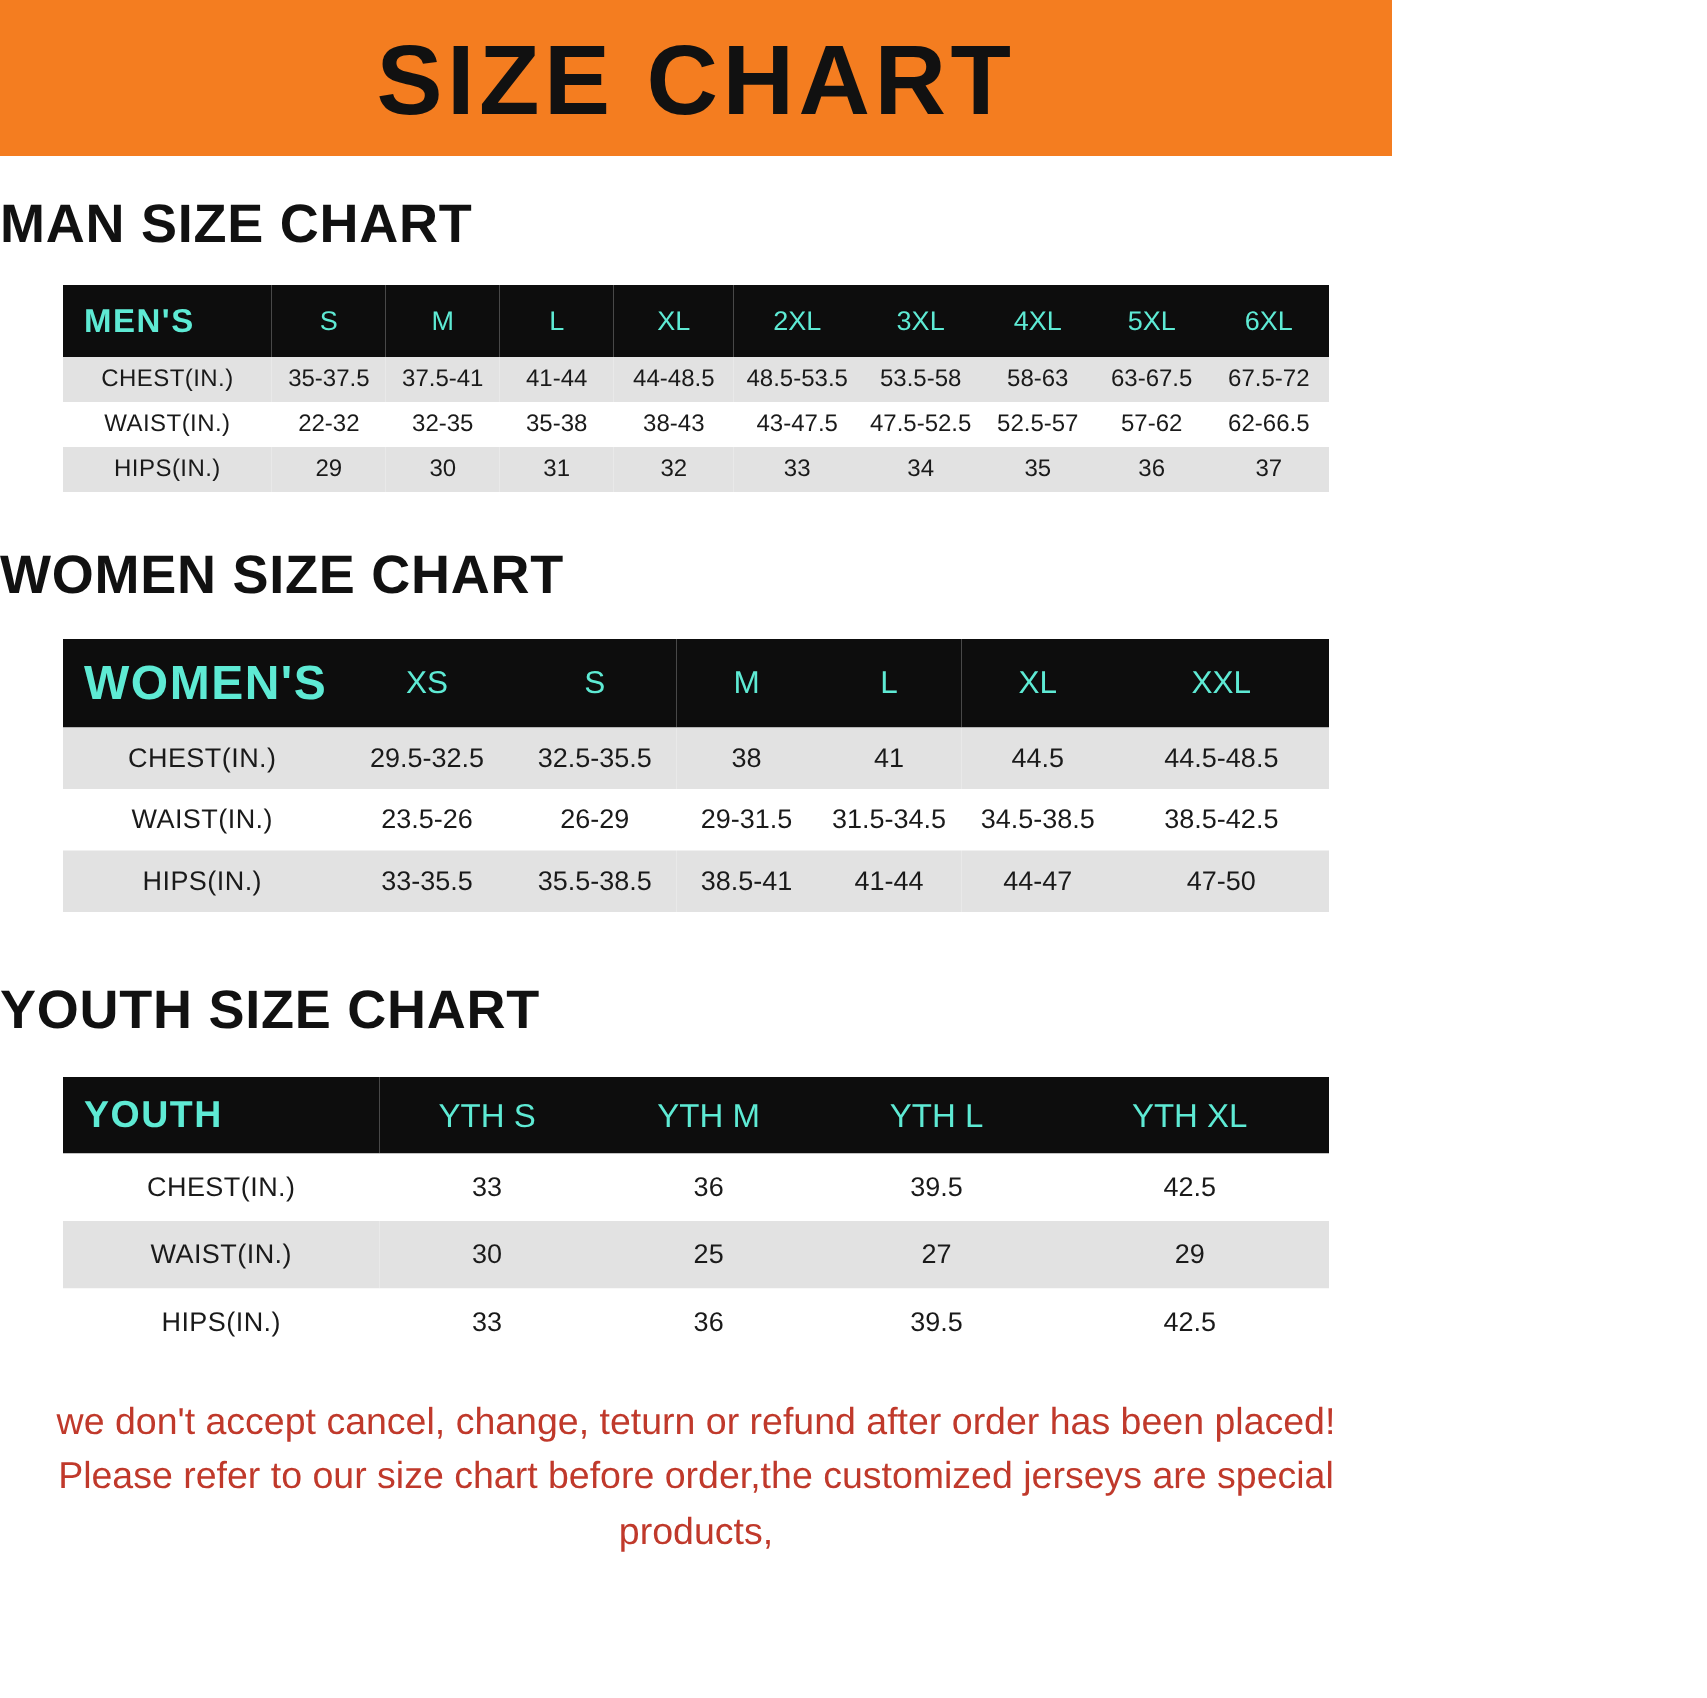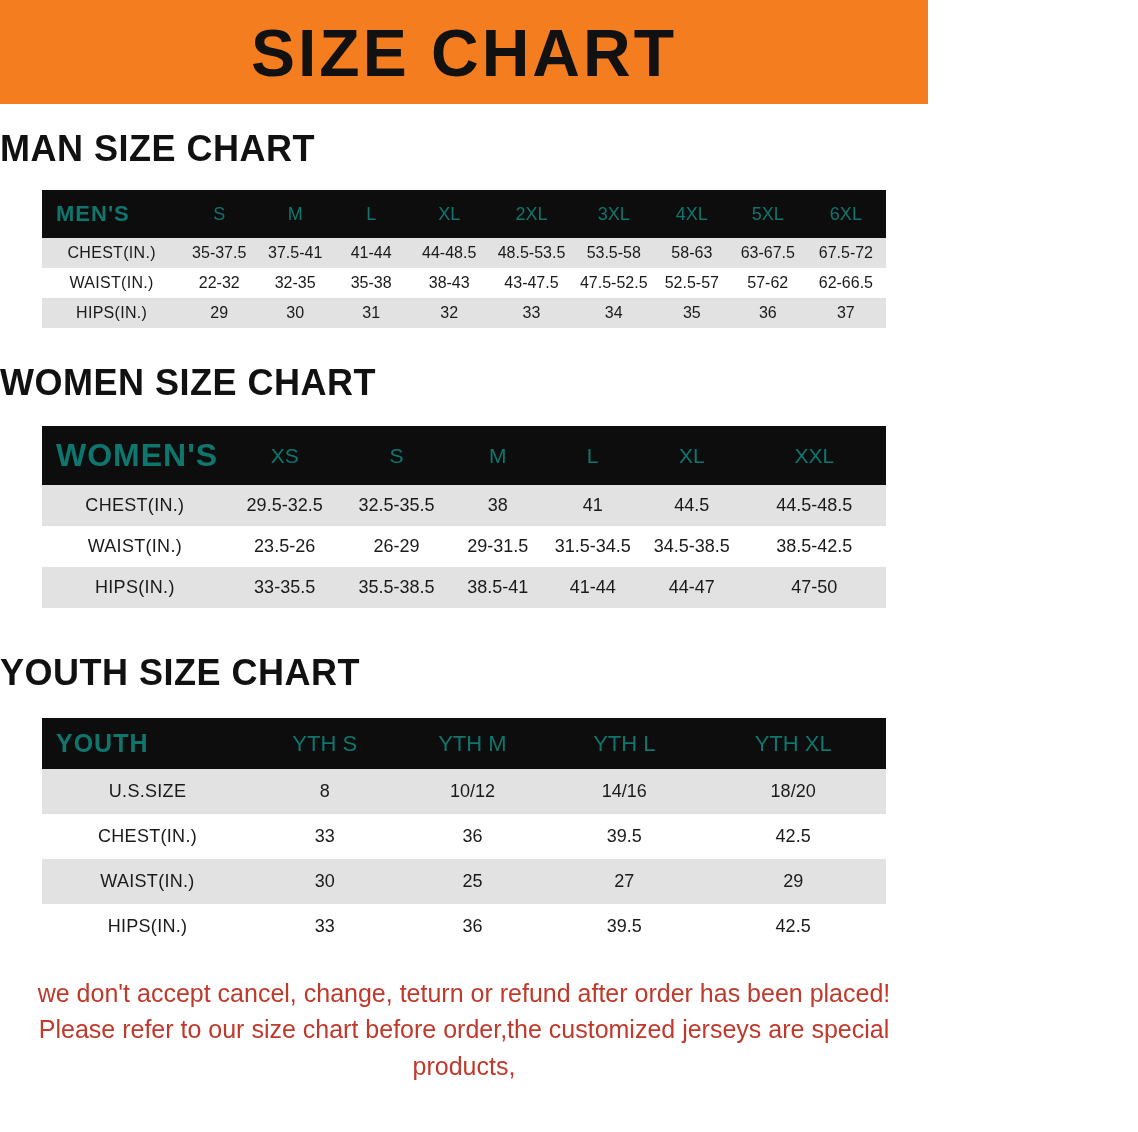--- a/index.html
+++ b/index.html
@@ -62,21 +62,21 @@
     text-align: center;
     vertical-align: middle;
     font-family: "Liberation Sans", sans-serif;
     font-weight: normal;
     color: #1a1a1a;
     white-space: nowrap;
   }
   
   .size-table thead tr { background: #0d0d0d; }
   .size-table thead th {
-    color: #0f766e;
+    color: #5eead4;
     font-size: 20px;
     padding: 11px 2px;
   }
   .size-table thead th.rowlabel {
     text-align: left;
     padding-left: 14px;
     font-weight: bold;
     font-size: 23px;
     letter-spacing: 1px;
   }
@@ -266,27 +266,20 @@
       <thead>
           <tr>
             <th class="rowlabel">YOUTH</th>
             <th>YTH S</th>
             <th>YTH M</th>
             <th>YTH L</th>
             <th>YTH XL</th>
           </tr>
         </thead>
       <tbody>
-          <tr class="shade">
-            <td class="rowlabel">U.S.SIZE</td>
-            <td>8</td>
-            <td>10/12</td>
-            <td>14/16</td>
-            <td>18/20</td>
-          </tr>
           <tr class="plain">
             <td class="rowlabel">CHEST(IN.)</td>
             <td>33</td>
             <td>36</td>
             <td>39.5</td>
             <td>42.5</td>
           </tr>
           <tr class="shade">
             <td class="rowlabel">WAIST(IN.)</td>
             <td>30</td>

